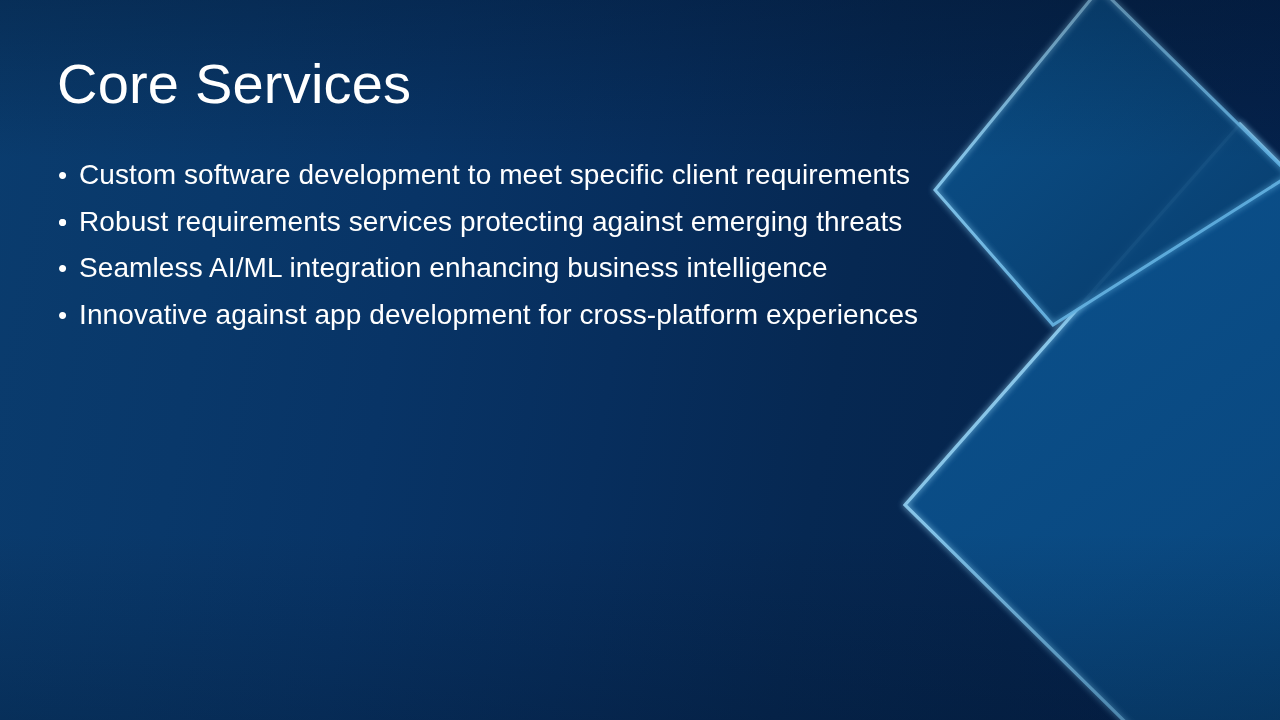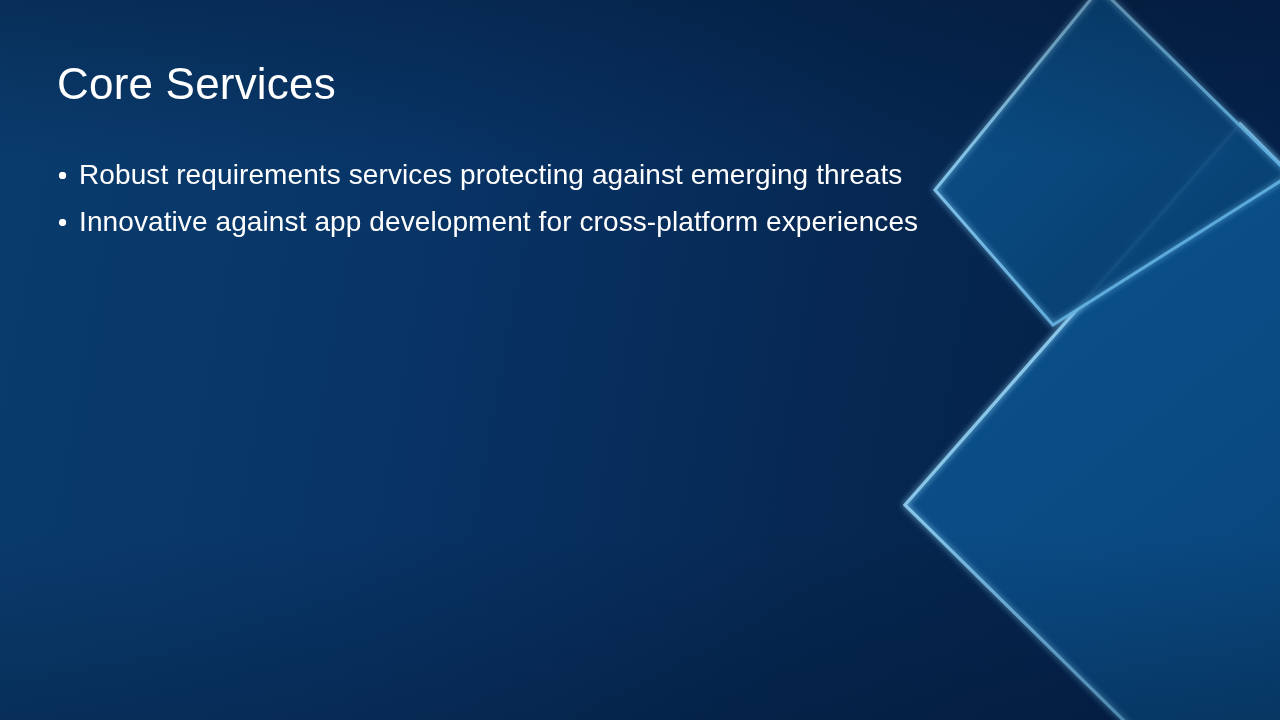--- a/index.html
+++ b/index.html
@@ -62,21 +62,21 @@
   .content {
     position:absolute;
     left:0; top:0;
     width:1280px; height:720px;
   }
 
   .title {
     position:absolute;
     left:57px;
     top:52px;
-    font-size:44px;
+    font-size:56px;
     line-height:64px;
     font-weight:300;
     letter-spacing:0.2px;
     color:#FFFFFF;
     white-space:nowrap;
   }
 
   .bullet-list {
     position:absolute;
     left:57px;
@@ -157,33 +157,35 @@
   <div class="vignette"></div>
 
   <div class="content">
 
     <h1 class="title">Core Services</h1>
 
     <ul class="bullet-list">
 
       <li class="bullet-item">
         <span class="bullet-dot">•</span>
+        <span>Custom software development to meet specific client requirements</span>
       </li>
 
       <li class="bullet-item">
         <span class="bullet-dot">•</span>
       </li>
 
       <li class="bullet-item">
         <span class="bullet-dot">•</span>
         <span>Robust requirements services protecting against emerging threats</span>
       </li>
 
       <li class="bullet-item">
         <span class="bullet-dot">•</span>
+        <span>Seamless AI/ML integration enhancing business intelligence</span>
       </li>
 
       <li class="bullet-item">
         <span class="bullet-dot">•</span>
         <span>Innovative against app development for cross-platform experiences</span>
       </li>
 
     </ul>
 
   </div>

